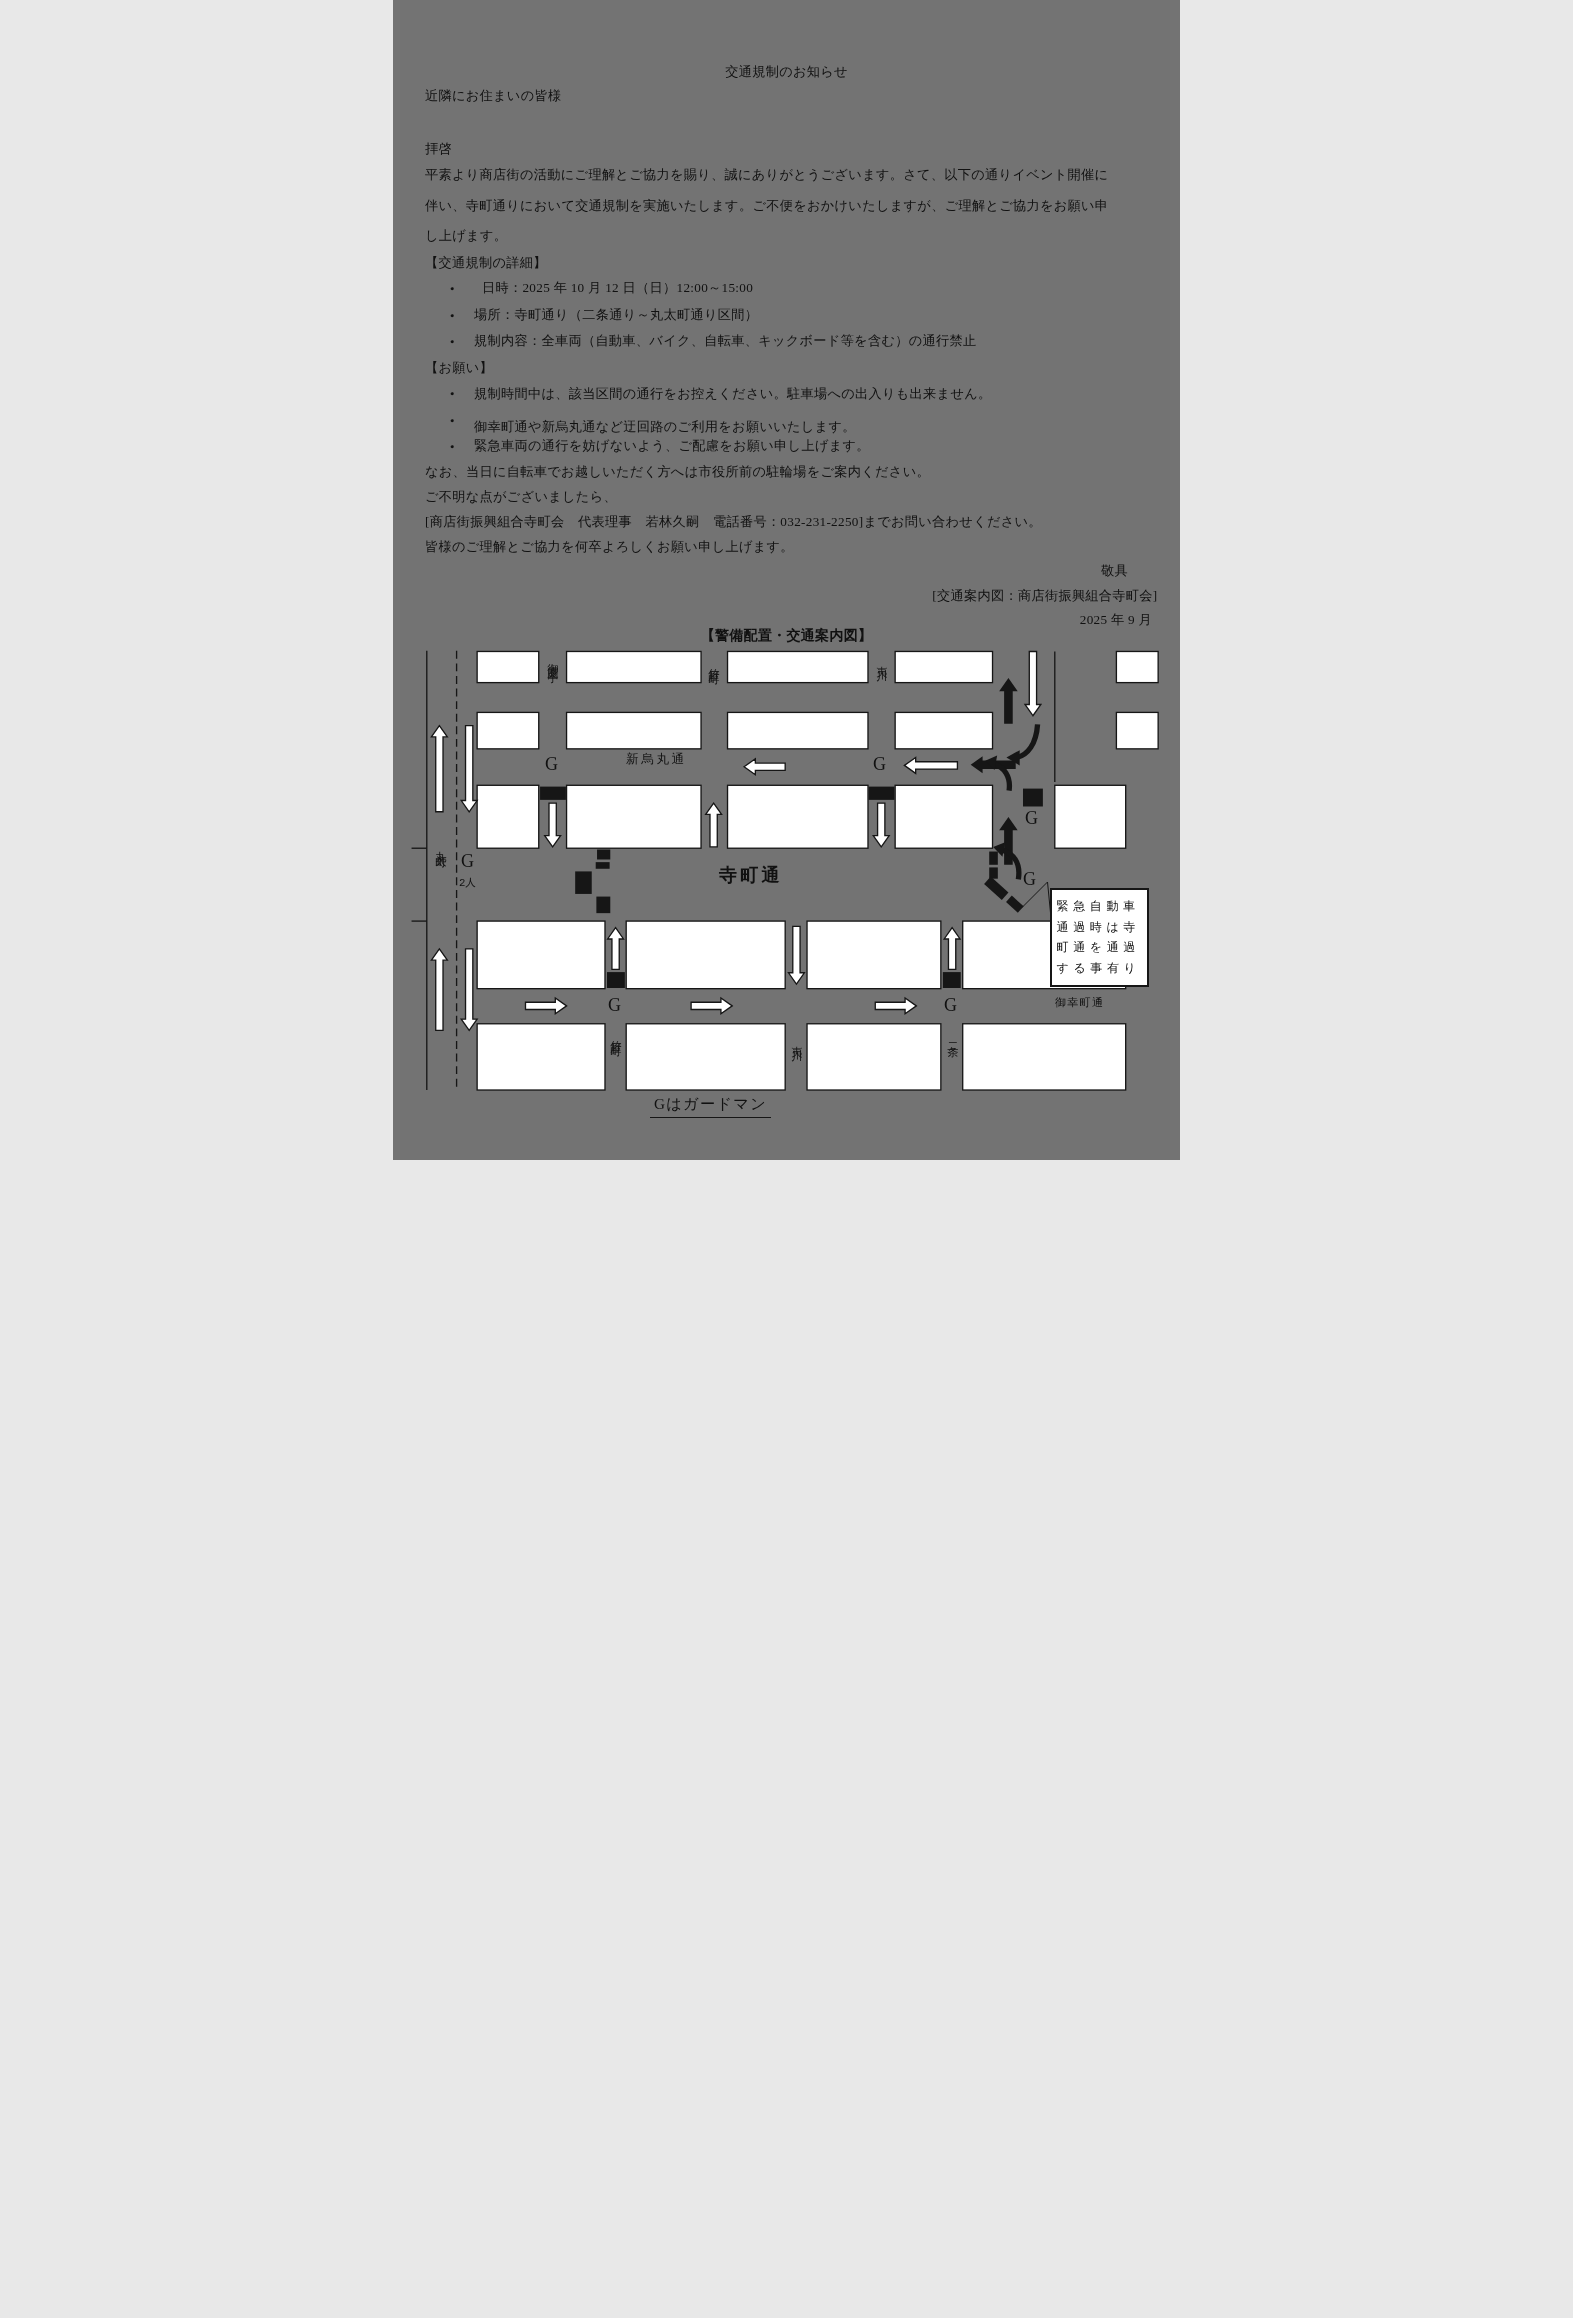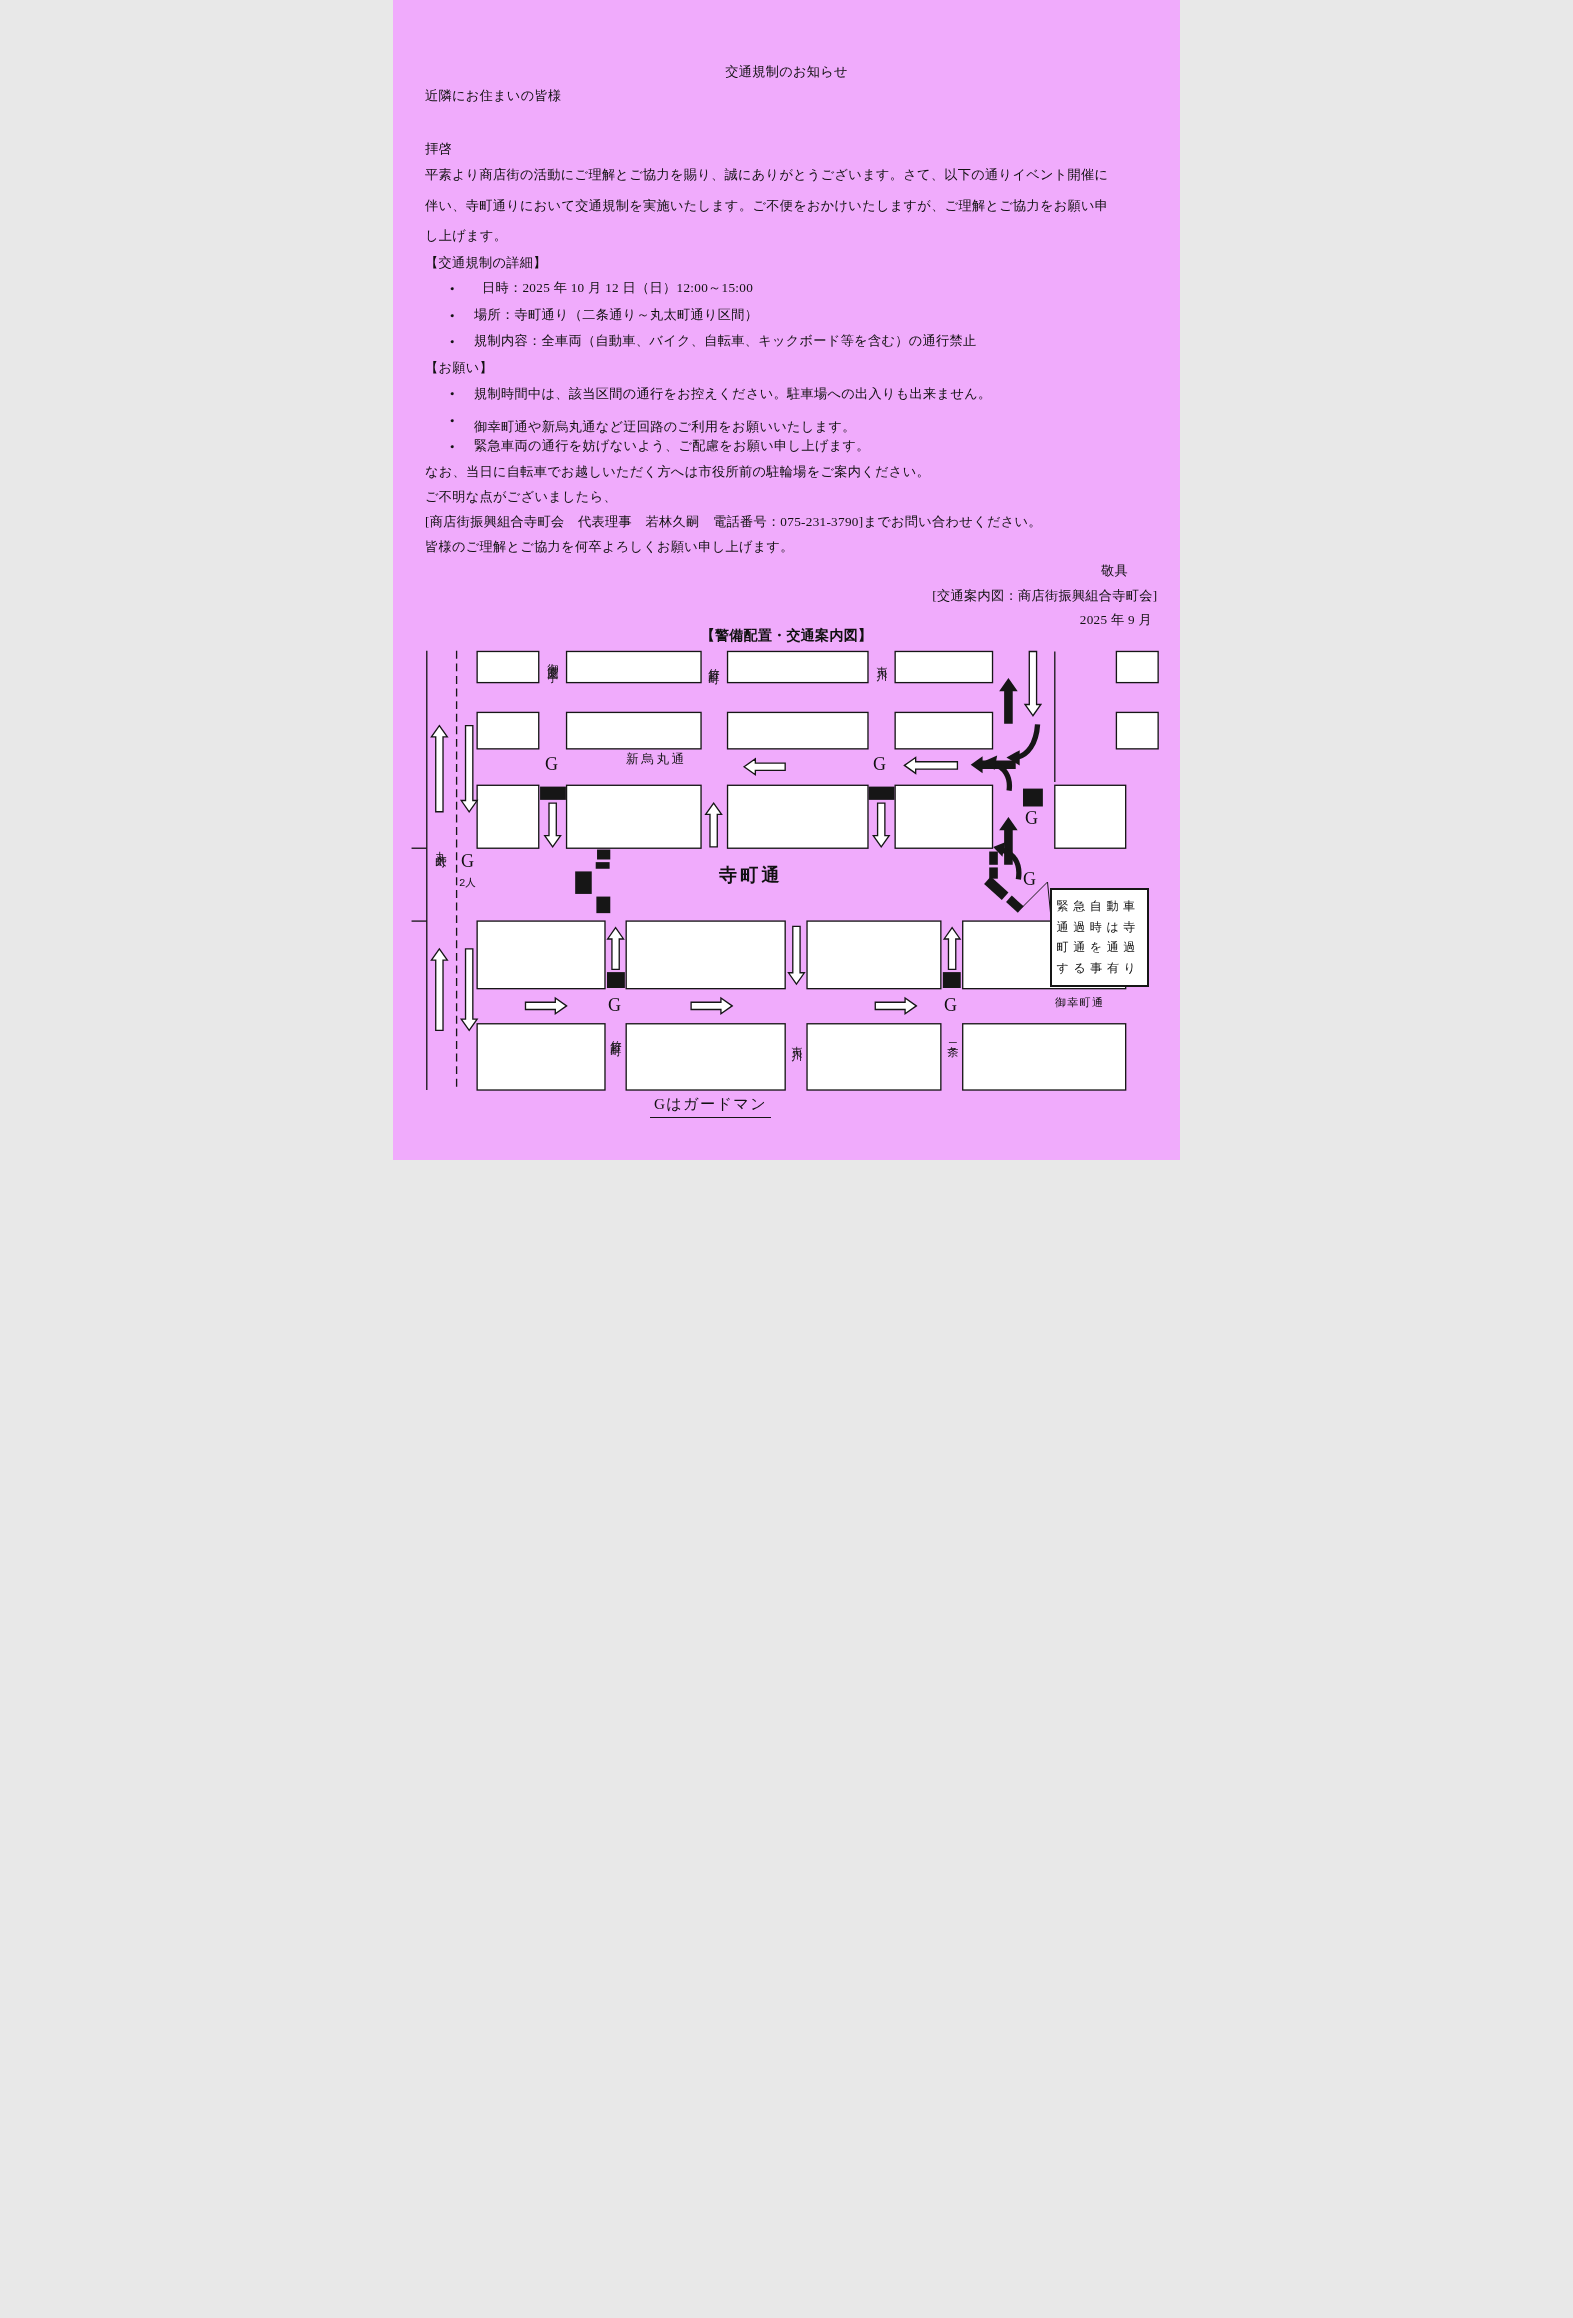--- a/index.html
+++ b/index.html
@@ -1,18 +1,18 @@
 <!DOCTYPE html>
 <html style="font-size:10.6px"><head>
 <meta charset="utf-8">
 <style>
   html,body{margin:0;padding:0;background:#e8e8e8;}
   .page{
     position:relative; width:787px; height:1160px; margin:0 auto;
-    background:#f0abfc; color:#111; overflow:hidden;
+    background:#737373; color:#111; overflow:hidden;
     font-family:"Liberation Serif","DejaVu Serif",serif;
   }
   .ln{position:absolute; font-size:13.2px; white-space:nowrap; letter-spacing:0.3px;}
   .ctr{left:0; width:100%; text-align:center;}
   .rt{right:0; text-align:right;}
   .bullet{position:absolute; font-size:7.3px;}
   .map{position:absolute; left:0; top:646px; width:787px; height:474px;}
   .map svg{position:absolute; left:0; top:0;}
   .blk{fill:#fff; stroke:#161616; stroke-width:2;}
   .rd{stroke:#161616; stroke-width:2; fill:none;}
@@ -55,21 +55,21 @@
   <div class="ln" style="left:32px; top:359px;">【お願い】</div>
   <span class="bullet" style="left:57px; top:389px;">●</span>
   <div class="ln" style="left:81px; top:385px;">規制時間中は、該当区間の通行をお控えください。駐車場への出入りも出来ません。</div>
   <span class="bullet" style="left:57px; top:416px;">●</span>
   <div class="ln" style="left:81px; top:411px;margin-top:7px;">御幸町通や新烏丸通など迂回路のご利用をお願いいたします。</div>
   <span class="bullet" style="left:57px; top:442px;">●</span>
   <div class="ln" style="left:81px; top:437px;">緊急車両の通行を妨げないよう、ご配慮をお願い申し上げます。</div>
 
   <div class="ln" style="left:32px; top:463px;">なお、当日に自転車でお越しいただく方へは市役所前の駐輪場をご案内ください。</div>
   <div class="ln" style="left:32px; top:488px;">ご不明な点がございましたら、</div>
-  <div class="ln" style="left:32px; top:513px;">[商店街振興組合寺町会　代表理事　若林久嗣　電話番号：075-231-3790]までお問い合わせください。</div>
+  <div class="ln" style="left:32px; top:513px;">[商店街振興組合寺町会　代表理事　若林久嗣　電話番号：032-231-2250]までお問い合わせください。</div>
   <div class="ln" style="left:32px; top:538px;">皆様のご理解とご協力を何卒よろしくお願い申し上げます。</div>
 
   <div class="ln rt" style="right:52px; top:562px;">敬具</div>
   <div class="ln rt" style="right:22.5px; top:587px;">[交通案内図：商店街振興組合寺町会]</div>
   <div class="ln rt" style="right:28px; top:611px;">2025 年 9 月</div>
 
   <div class="ln ctr" style="top:627px; font-weight:600; font-size:14px;">【警備配置・交通案内図】</div>
 
   <div class="map">
     <svg width="787" height="474" viewBox="0 0 1188 715">

